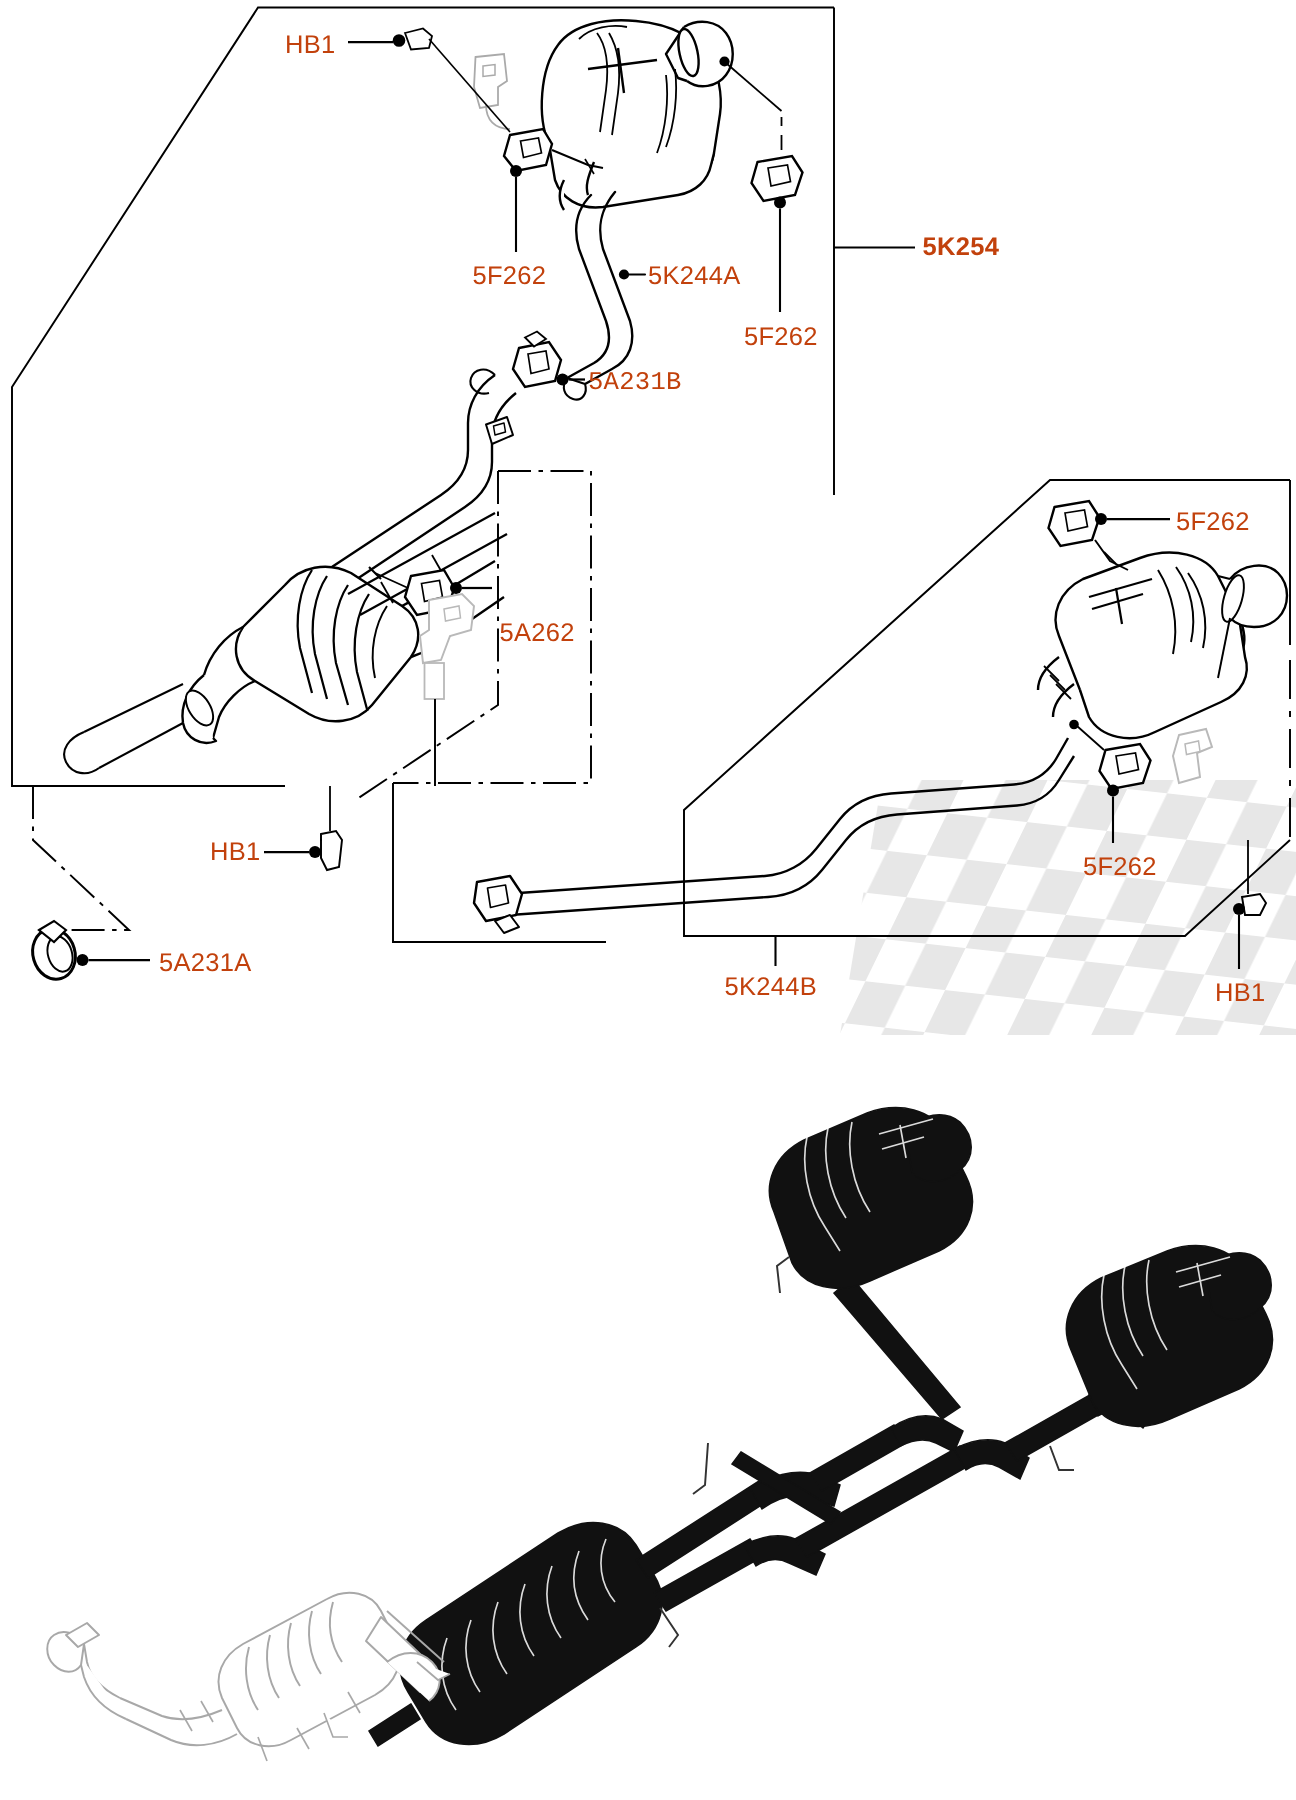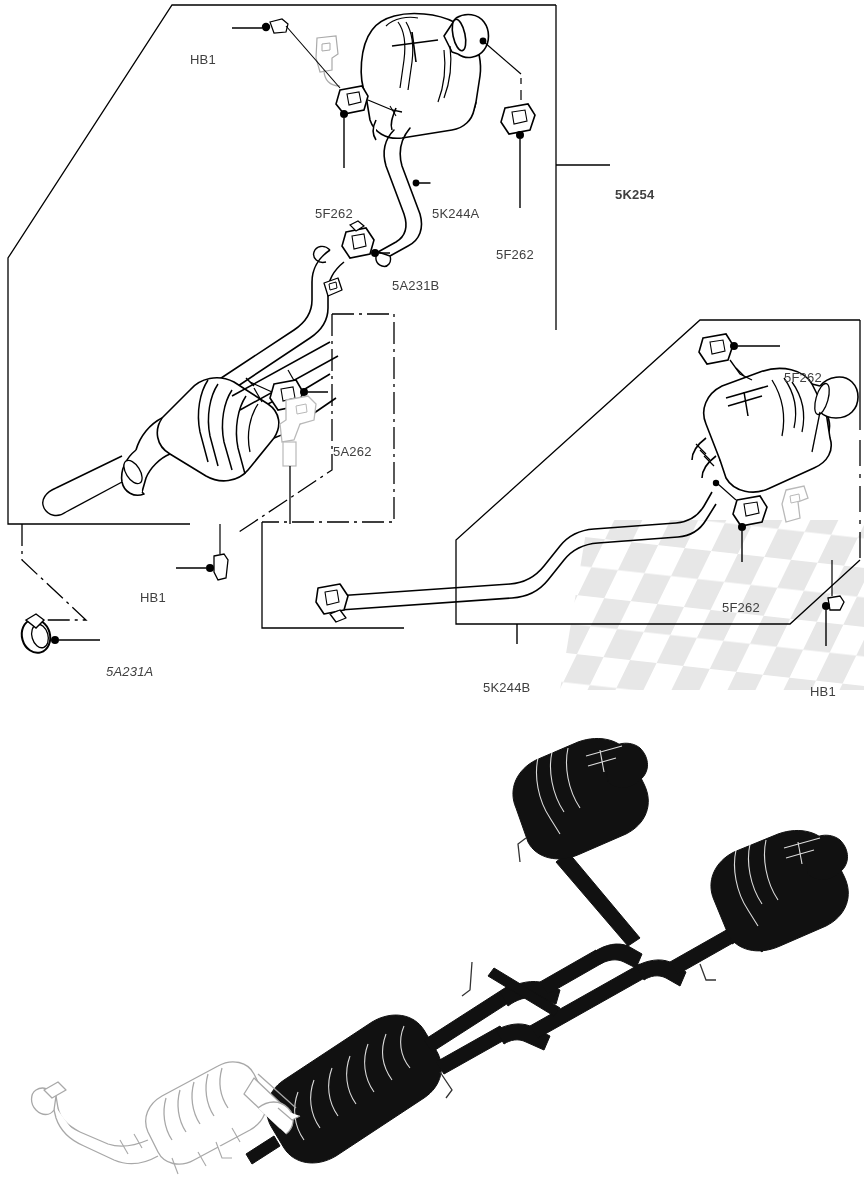--- a/index.html
+++ b/index.html
@@ -19,28 +19,27 @@
   }
   #diagram-svg {
     position: absolute;
     left: 0;
     top: 0;
     width: 864px;
     height: 1200px;
   }
   .part-label {
     position: absolute;
-    color: #404040;
+    color: #c2410c;
     font-family: "Liberation Sans", sans-serif;
-    font-size: 13px;
+    font-size: 17px;
     font-weight: 400;
     letter-spacing: 0.2px;
     white-space: nowrap;
     user-select: none;
-    margin-top: 32px;
   }
   .wm-main {
     position: absolute;
     font-family: "Liberation Sans", sans-serif;
     font-size: 128px;
     font-weight: 700;
     color: #fadbdf;
     letter-spacing: -2px;
     white-space: nowrap;
     user-select: none;
@@ -460,22 +459,22 @@
         <path d="M216,1142 L222,1158 L232,1158" stroke-width="1.1"></path>
       </g>
     </g>
   </svg>
 
   <div class="part-label" style="left:190px; top:20px;">HB1</div>
   <div class="part-label" style="left:615px; top:155px;font-weight:bold;">5K254</div>
   <div class="part-label" style="left:315px; top:174px;">5F262</div>
   <div class="part-label" style="left:432px; top:174px;text-align:center;">5K244A</div>
   <div class="part-label" style="left:496px; top:215px;">5F262</div>
-  <div class="part-label" style="left:392px; top:246px;">5A231B</div>
+  <div class="part-label" style="left:392px; top:246px;font-family:Liberation Mono, monospace;">5A231B</div>
   <div class="part-label" style="left:784px; top:338px;">5F262</div>
   <div class="part-label" style="left:333px; top:412px;">5A262</div>
   <div class="part-label" style="left:140px; top:558px;">HB1</div>
   <div class="part-label" style="left:722px; top:568px;">5F262</div>
-  <div class="part-label" style="left:106px; top:632px;font-style:italic;">5A231A</div>
+  <div class="part-label" style="left:106px; top:632px;">5A231A</div>
   <div class="part-label" style="left:483px; top:648px;">5K244B</div>
   <div class="part-label" style="left:810px; top:652px;">HB1</div>
 
 </div>
 
 </body></html>

